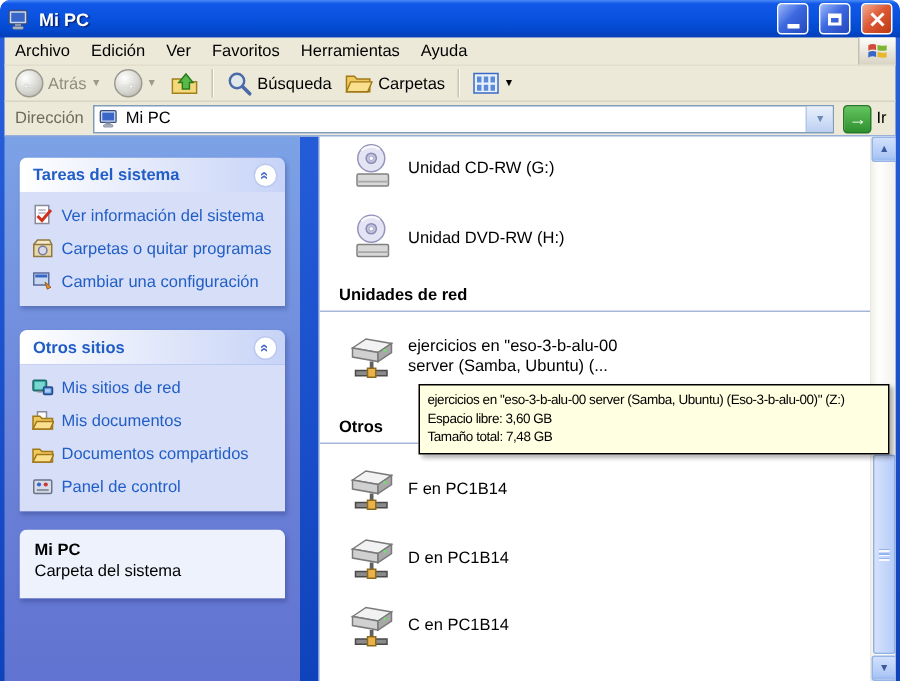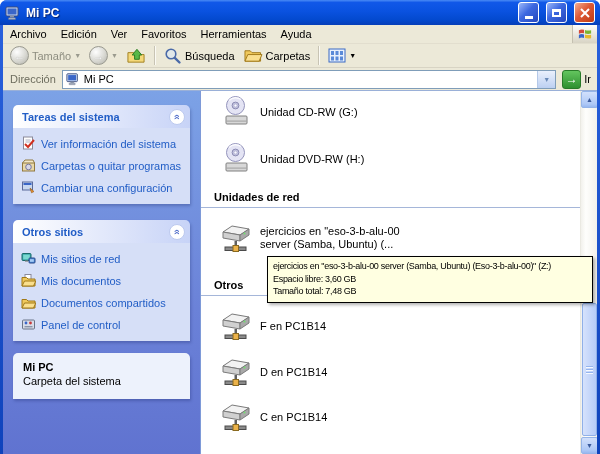--- a/index.html
+++ b/index.html
@@ -76,21 +76,21 @@
   .go-wrap { display:flex; align-items:center; gap:3px; padding-right:3px; }
   .go-btn {
     width:19px; height:19px; border-radius:3px;
     background:linear-gradient(180deg,#63C55E 0%,#2F9030 100%);
     border:1px solid #287A28; box-sizing:border-box;
     display:flex; align-items:center; justify-content:center;
     color:#fff; font-weight:bold; font-size:12px;
   }
   .go-label { color:#000; }
   
-  .main { display:flex; height:363px; margin:0 3px 3px; }
+  .main { display:flex; height:363px; margin:0 3px 3px;gap:12px; }
   .sidebar {
     width:197px; box-sizing:border-box; padding:0 10px;
     background:linear-gradient(180deg,#7CA2E6 0%,#6B82D8 60%,#6073D0 100%);
     overflow:hidden;
   }
   .content {
     flex:1; position:relative; background:#fff;
     border-left:1px solid #7E9AD8; overflow:hidden;
   }
   
@@ -200,21 +200,21 @@
         <path d="M8.5,4.2 Q11.5,5.2 15,4.4 L15,8 Q11.5,8.8 8.5,7.9 Z" fill="#7CB532"></path>
         <path d="M2,9.3 Q4.5,7.9 7.5,8.9 L7.5,12.7 Q4.5,11.7 2,13.2 Z" fill="#3A66C8"></path>
         <path d="M8.5,9.1 Q11.5,10.1 15,9.3 L15,12.9 Q11.5,13.7 8.5,12.8 Z" fill="#E8B92E"></path>
       </svg>
     </span>
   </div>
 
   <div class="toolbar">
     <span class="tb-group">
       <span class="nav-circle">←</span>
-      <span class="tb-label-disabled">Tamaño</span>
+      <span class="tb-label-disabled">Atrás</span>
       <span class="tiny-chevron">▼</span>
     </span>
     <span class="tb-group">
       <span class="nav-circle">→</span>
       <span class="tiny-chevron">▼</span>
     </span>
     <span class="tb-group">
       <span>
         <svg width="20" height="19" viewBox="0 0 21 20">
           <path d="M2,7 L2,17 L19,17 L19,9 L10,9 L8,7 Z" fill="#F4D879" stroke="#A08020"></path>

